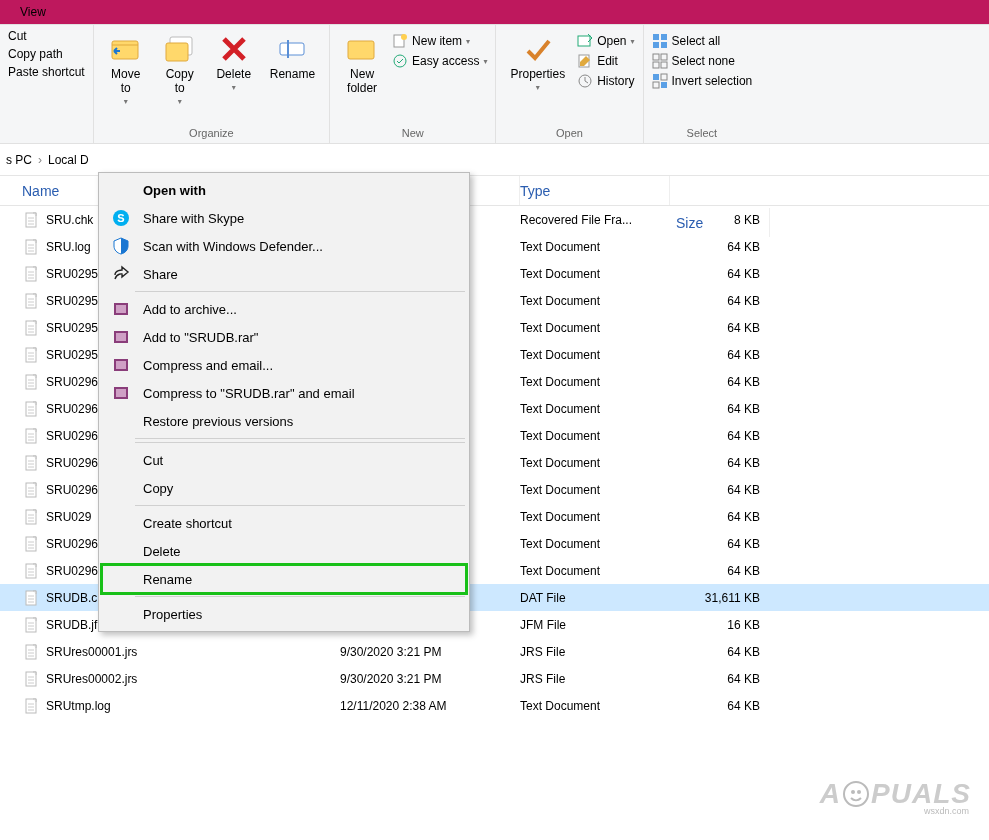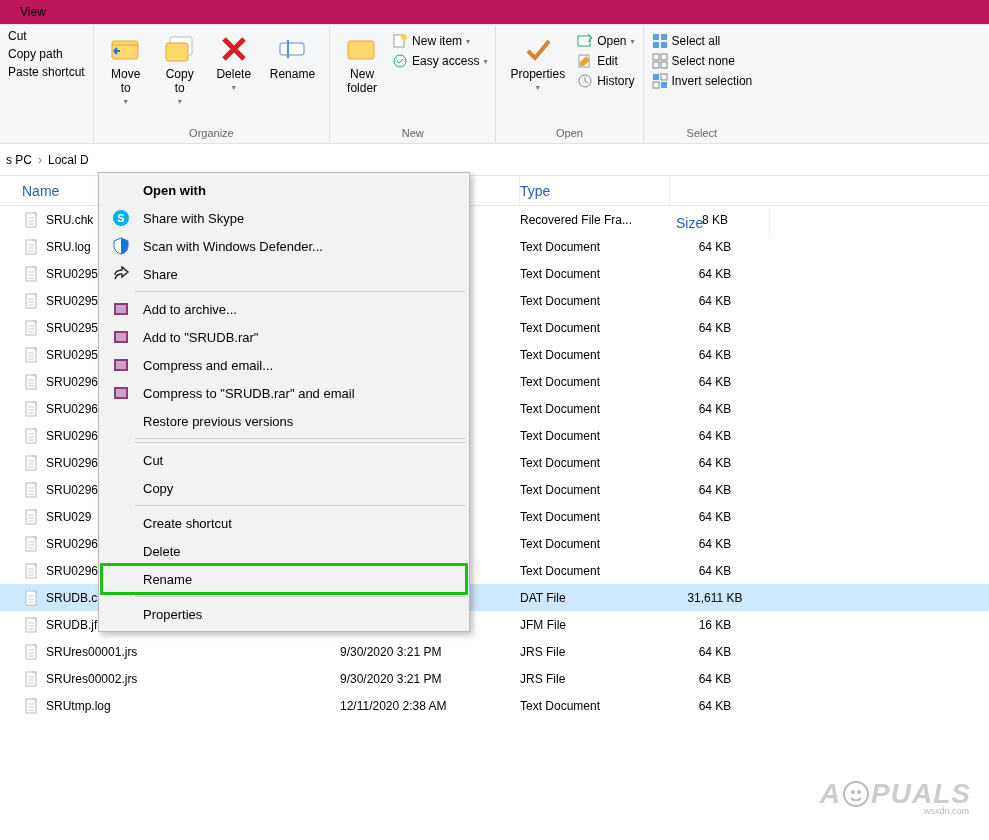--- a/index.html
+++ b/index.html
@@ -30,21 +30,21 @@
 .col-type { width: 150px; }
 .col-size { width: 100px; text-align: right; padding-right:10px; }
 .list-head div { border-right: 1px solid #eee; height:100%; display:flex; align-items:center; }
 .list-head .col-size { justify-content:flex-start; padding-left:6px;margin-top:32px;}
 .rows { }
 .row { display:flex; height:27px; align-items:center; font-size:12px; }
 .row.selected { background:#cde8ff; }
 .row .col-name { display:flex; align-items:center; gap:6px; padding-left:24px; }
 .row .col-type { color:#000; }
 .row .col-date { color:#000; }
-.row .col-size { color:#000;text-align:center; }
+.row .col-size { color:#000; }
 .file-icon { width:16px; height:16px; display:inline-flex; align-items:center; justify-content:center; }
 
 
 .ctx { position:absolute; left:98px; top:172px; width:372px; background:#f2f2f2; border:1px solid #bcbcbc; box-shadow: 3px 3px 6px rgba(0,0,0,.25); font-size:13px; padding:3px 2px;}
 .ctx-item { height:28px; display:flex; align-items:center; gap:12px; padding-left:10px; padding-right:10px;}
 .ctx-item .ci-icon { width:20px; height:20px; display:flex; align-items:center; justify-content:center; }
 .ctx-item.bold { font-weight:bold; }
 .ctx-sep { height:1px; background:#d0d0d0; margin:3px 2px 3px 34px; }
 .ctx-item .arrow { margin-left:auto; color:#555; font-size:12px;}
 .highlight-delete { position:absolute; left:100px; top:563px; width:368px; height:32px; border:3px solid #18c018; pointer-events:none; }

